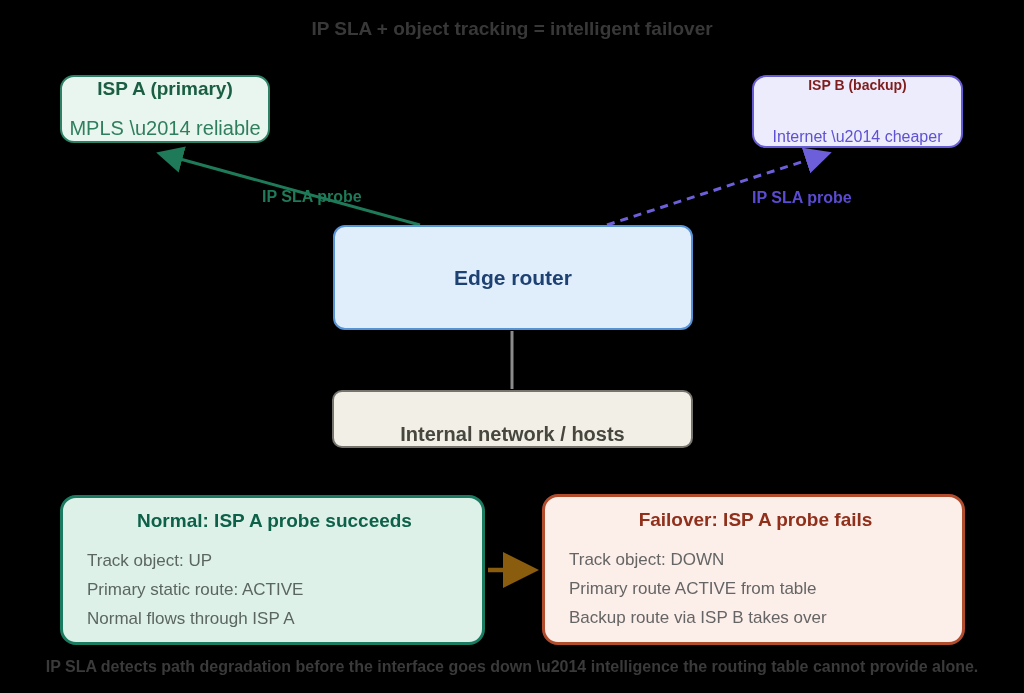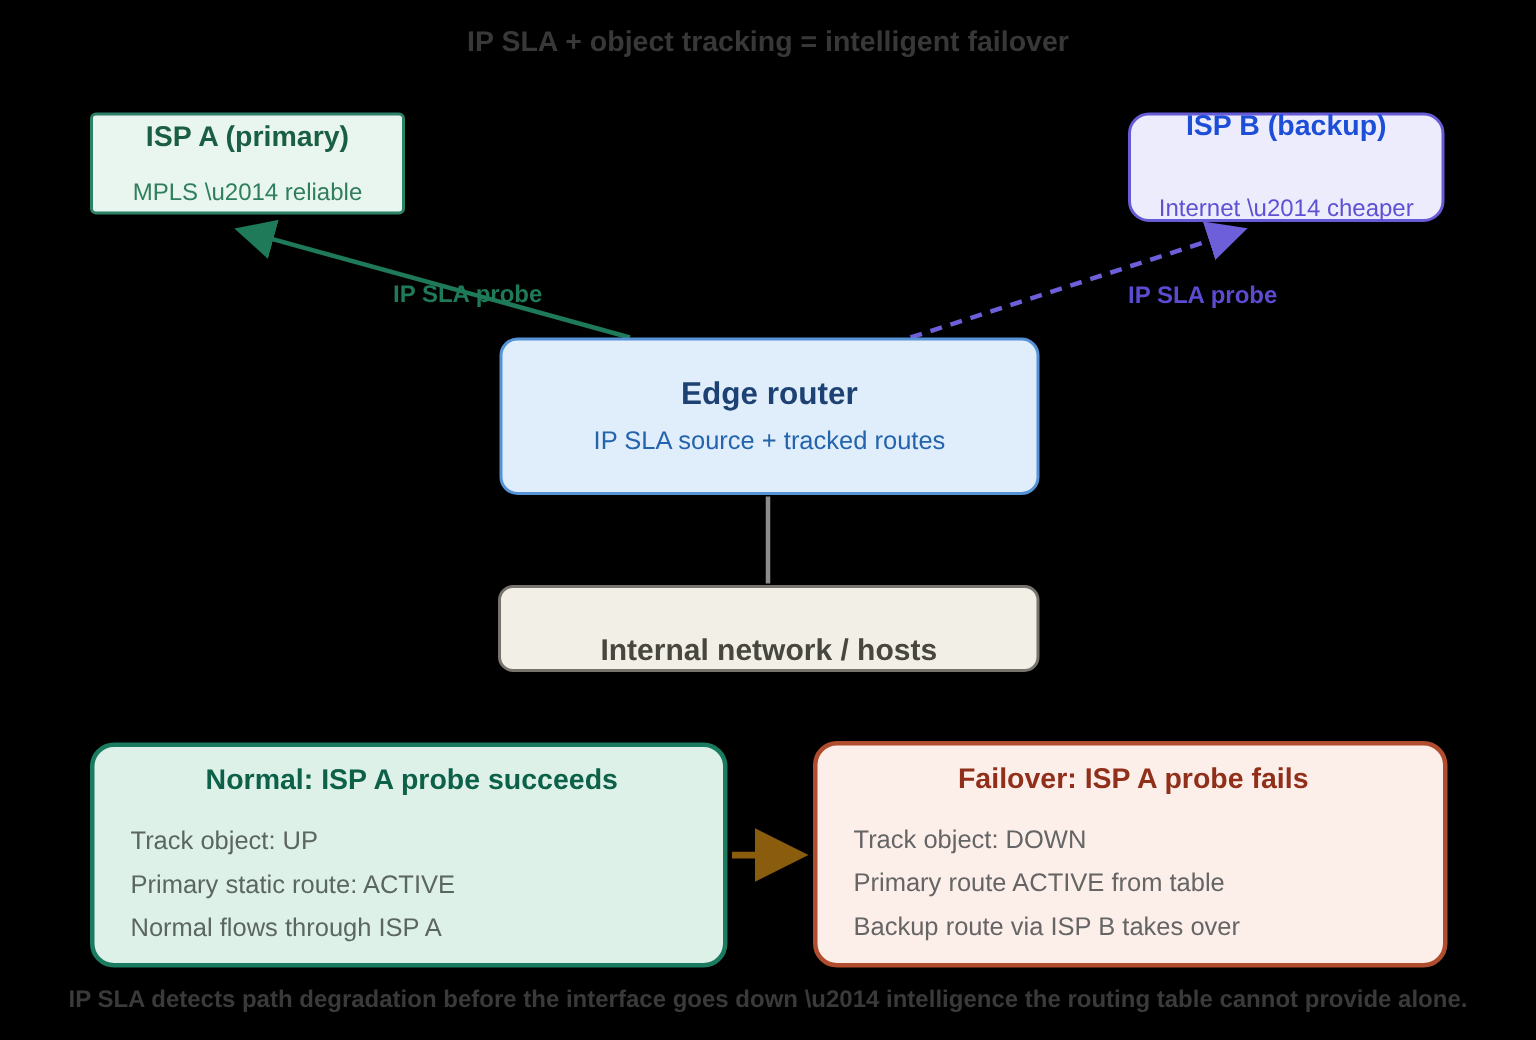--- a/index.html
+++ b/index.html
@@ -37,34 +37,34 @@
     align-items: center;
     justify-content: center;
     text-align: center;
   }
   .node .node-title { font-weight: bold; }
   
   .isp-a {
     left: 60px; top: 75px; width: 210px; height: 68px;
     background: #e9f5ef;
     border: 2px solid #2d8166;
-    border-radius: 4px;
+    border-radius: 14px;
     gap: 17px;
   }
   .isp-a .node-title { font-size: 19px; color: #1a5e43; }
-  .isp-a .node-subtitle { font-size: 16px; color: #2f7e5d; }
+  .isp-a .node-subtitle { font-size: 20px; color: #2f7e5d; }
   
   .isp-b {
     left: 752px; top: 75px; width: 211px; height: 73px;
     background: #edecfc;
     border: 2px solid #685bd6;
     border-radius: 14px;
     gap: 3px;
   }
-  .isp-b .node-title { font-size: 19px; color: #1d4ed8; }
+  .isp-b .node-title { font-size: 14px; color: #7f1d1d; }
   .isp-b .node-subtitle { font-size: 16px; color: #5e51d3; margin-top: 32px; }
   
   .edge-router {
     left: 333px; top: 225px; width: 360px; height: 105px;
     background: #e0edfb;
     border: 2px solid #5592d6;
     border-radius: 12px;
     gap: 9px;
     align-items: center;
   }
@@ -149,21 +149,20 @@
   <div class="node isp-b">
     <div class="node-title">ISP B (backup)</div>
     <div class="node-subtitle">Internet \u2014 cheaper</div>
   </div>
 
   <div class="edge-label green">IP SLA probe</div>
   <div class="edge-label purple">IP SLA probe</div>
 
   <div class="node edge-router">
     <div class="node-title">Edge router</div>
-    <div class="node-subtitle">IP SLA source + tracked routes</div>
   </div>
 
   <div class="node internal-network">
     <div class="node-title">Internal network / hosts</div>
   </div>
 
   <div class="panel panel-normal">
     <div class="panel-title">Normal: ISP A probe succeeds</div>
     <div class="panel-line">Track object: UP</div>
     <div class="panel-line">Primary static route: ACTIVE</div>

